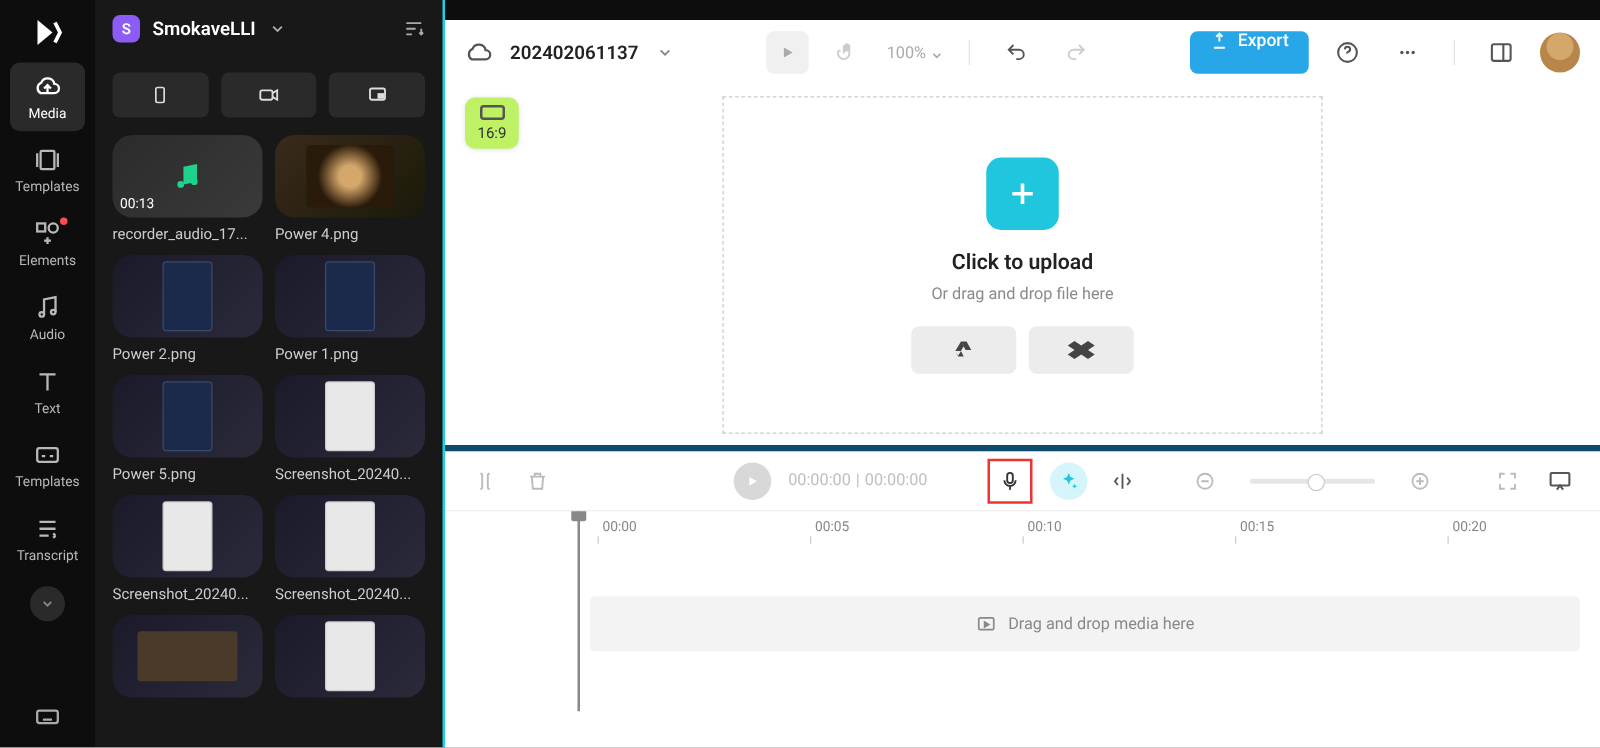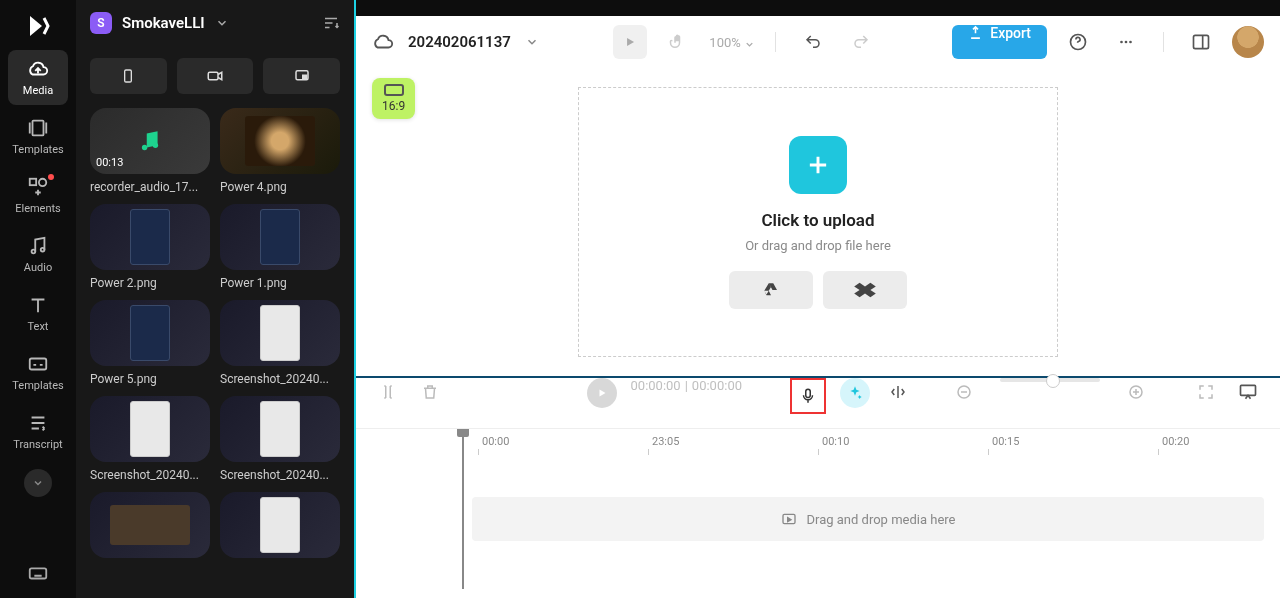--- a/index.html
+++ b/index.html
@@ -56,32 +56,32 @@
 .aspect-badge .rect { width:20px; height:12px; border:2px solid #555; border-radius:3px;}
 .aspect-badge span { font-size: 12px; color: #333; }
 .canvas { width: 480px; height: 270px; border: 1px dashed #ccc; display: flex; flex-direction: column; align-items: center; justify-content: center; gap: 8px; }
 .plus-btn { width: 58px; height: 58px; border-radius: 12px; background: #1fc6dd; display:flex; align-items:center; justify-content:center; cursor:pointer; margin-bottom: 8px;}
 .canvas-title { font-size: 17px; font-weight: 600; color: #222; }
 .canvas-sub { font-size: 13px; color: #8a8a8a; margin-bottom: 10px;}
 .cloud-row { display: flex; gap: 10px; }
 .cloud-btn { width: 84px; height: 38px; background: #ececec; border-radius: 6px; display: flex; align-items: center; justify-content: center; cursor: pointer; color:#444;}
 
 
-.transport { height: 52px; border-top: 2px solid #0c4a6e; display: flex; align-items: flex-start; padding: 0 18px; gap: 14px; }
+.transport { height: 52px; border-top: 5px solid #0c4a6e; display: flex; align-items: center; padding: 0 18px; gap: 14px; }
 .tp-ico { color: #bbb; cursor: pointer; display:flex; align-items:center; justify-content:center; width:28px; height:28px;}
 .tp-play { width: 30px; height: 30px; border-radius: 50%; background: #d8d8d8; display:flex; align-items:center; justify-content:center; color:#fff; cursor:pointer;}
 .tp-time { font-size: 13px; color: #bfbfbf; }
 .tp-time .sep { margin: 0 4px; }
 .tp-mic { width: 36px; height: 36px; border: 2px solid #e33; display:flex; align-items:center; justify-content:center; cursor:pointer;}
 .tp-ai { width: 30px; height: 30px; border-radius: 50%; background: #d6f5fb; display:flex; align-items:center; justify-content:center; color:#1fc6dd; cursor:pointer;}
 .tp-slider { width: 100px; height: 4px; background: #e6e6e6; border-radius: 2px; position: relative; margin: 0 8px;}
 .tp-slider::after { content:''; position:absolute; left:46px; top:-4px; width:12px; height:12px; border-radius:50%; background:#fff; border:1px solid #ccc;}
 
 
-.timeline { height: 170px; border-top: 1px solid #eee; padding: 0 16px; overflow:hidden;}
+.timeline { height: 190px; border-top: 1px solid #eee; padding: 0 16px; overflow:hidden;}
 .ruler { height: 30px; position: relative; }
 .tick { position: absolute; top: 6px; font-size: 11px; color: #888; }
 .tick::before { content:''; position:absolute; left:-4px; top:14px; width:1px; height:6px; background:#ccc;}
 .drop-zone { margin-top: 38px; height: 44px; background: #f3f3f3; border-radius: 4px; display: flex; align-items: center; justify-content: center; gap: 10px; color: #888; font-size: 13px; }
 .playhead { position:absolute; left:106px; top:0; width:2px; height:160px; background:#888;}
 .playhead::before { content:''; position:absolute; top:-2px; left:-5px; width:12px; height:10px; background:#888; border-radius:2px;}
 
 svg { display: block; }
 </style>
 </head>
@@ -444,21 +444,21 @@
           <svg width="20" height="20" viewBox="0 0 24 24" fill="none" stroke="currentColor" stroke-width="2">
             <rect x="3" y="4" width="18" height="12" rx="1"></rect>
             <path d="M9 20l3-4 3 4"></path>
           </svg>
         </span>
     </div>
 
     <div class="timeline" style="position:relative">
       <div class="ruler" id="ruler">
           <span class="tick" style="left: 110px;">00:00</span>
-          <span class="tick" style="left: 280px;">23:05</span>
+          <span class="tick" style="left: 280px;">00:05</span>
           <span class="tick" style="left: 450px;">00:10</span>
           <span class="tick" style="left: 620px;">00:15</span>
           <span class="tick" style="left: 790px;">00:20</span>
         </div>
       <div class="playhead"></div>
       <div class="drop-zone" style="margin-left:100px">
         <span>
             <svg width="16" height="16" viewBox="0 0 24 24" fill="none" stroke="currentColor" stroke-width="2">
               <rect x="3" y="5" width="18" height="14" rx="2"></rect>
               <path d="m10 10 5 3-5 3z" fill="currentColor"></path>

